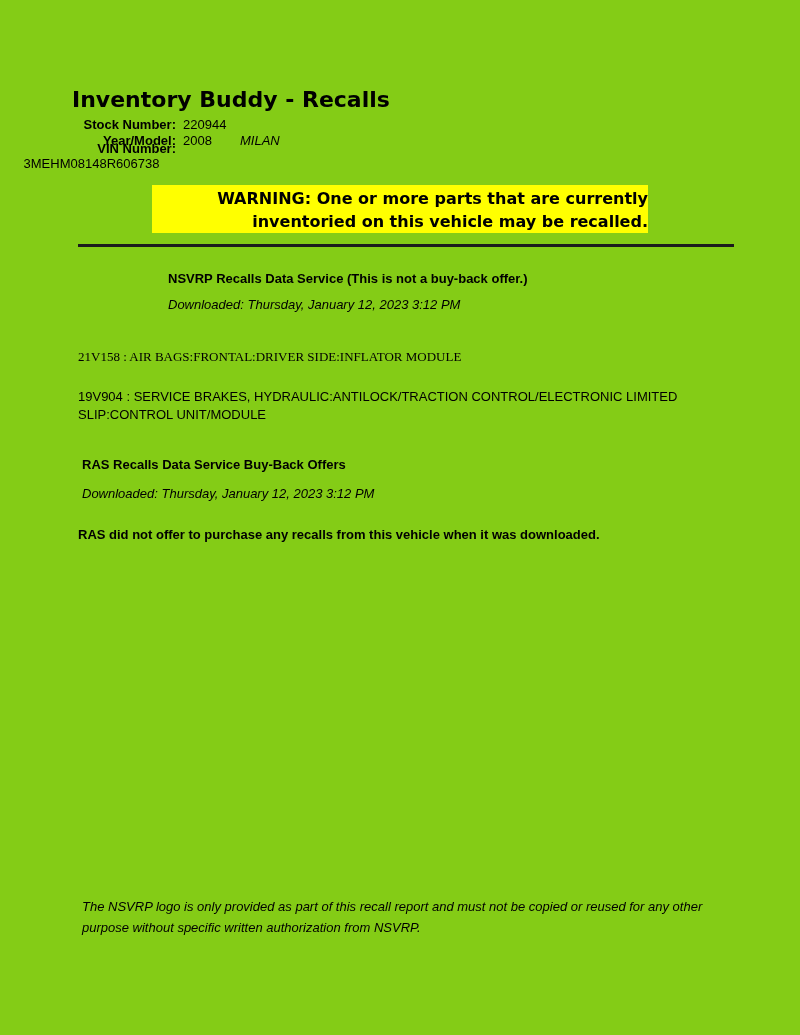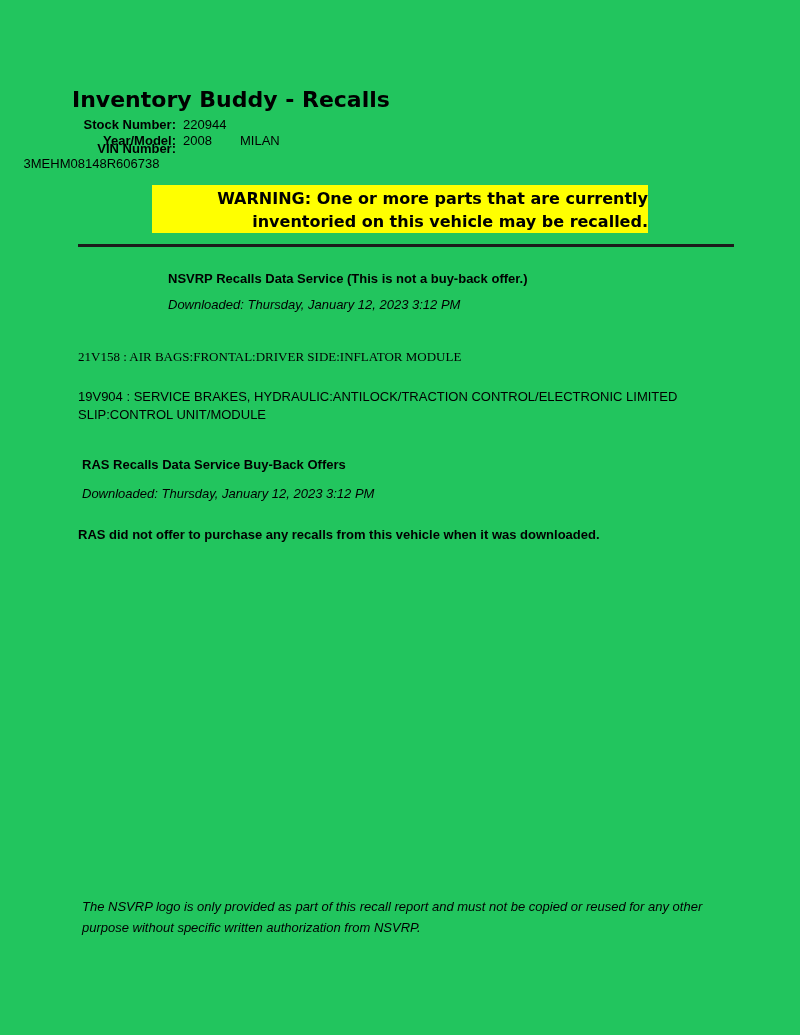--- a/index.html
+++ b/index.html
@@ -8,21 +8,21 @@
     width: 800px;
     height: 1035px;
     position: relative;
     font-family: "Liberation Sans", sans-serif;
     color: #000000;
     overflow: hidden;
   }
   .page {
     position: absolute;
     inset: 0;
-    background: #22c55e;
+    background: #84cc16;
     padding-left: 32px;
   }
   .page-title {
     position: absolute;
     left: 72px;
     top: 87px;
     font-family: "DejaVu Sans", sans-serif;
     font-weight: bold;
     font-size: 22px;
     letter-spacing: 0px;
@@ -37,21 +37,21 @@
     font-size: 13px;
     white-space: nowrap;
   }
   .hrow .hlabel {
     display: inline-block;
     width: 176px;
     text-align: right;
     font-weight: bold;
   }
   .hrow .hvalue { margin-left: 7px; }
-  .hrow .hvalue2 { margin-left: 0; }
+  .hrow .hvalue2 { margin-left: 0; font-style: italic; }
   .hrow .w57 { display: inline-block; width: 57px; }
   .row-stock { top: 117px; }
   .row-yearmodel { top: 133px; }
   .row-vin { top: 141px; flex-direction: column; }
 
   .warning-banner {
     position: absolute;
     left: 152px;
     top: 185px;
     width: 496px;

